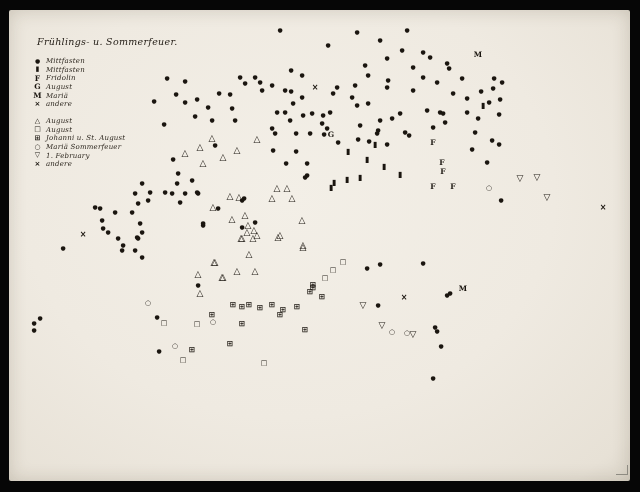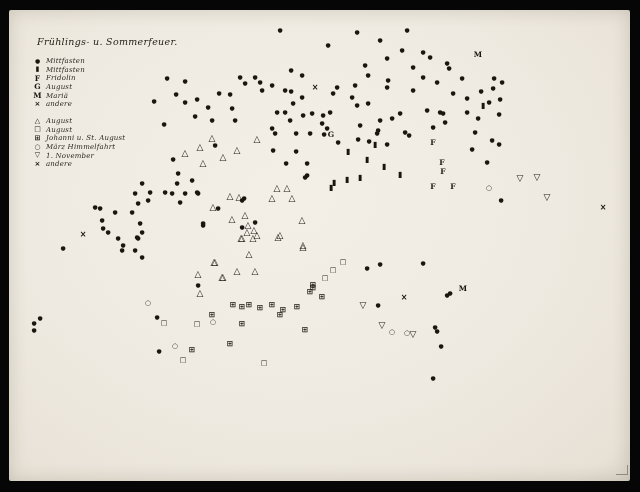--- a/index.html
+++ b/index.html
@@ -74,25 +74,25 @@
         <div class="lrow">
           <span class="lsym sym-sq">□</span>
           <span class="llbl">August</span>
         </div>
         <div class="lrow">
           <span class="lsym sym-gsq">⊞</span>
           <span class="llbl">Johanni u. St. August</span>
         </div>
         <div class="lrow">
           <span class="lsym sym-circ">○</span>
-          <span class="llbl">März Himmelfahrt</span>
+          <span class="llbl">Mariä Sommerfeuer</span>
         </div>
         <div class="lrow">
           <span class="lsym sym-trid">▽</span>
-          <span class="llbl">1. November</span>
+          <span class="llbl">1. February</span>
         </div>
         <div class="lrow">
           <span class="lsym sym-cross">×</span>
           <span class="llbl">andere</span>
         </div>
       </div>
     <div id="corner-mark"></div>
   <span class="pt pt-dot" style="left: 167px; top: 78px;">●</span>
       <span class="pt pt-dot" style="left: 185px; top: 81px;">●</span>
       <span class="pt pt-dot" style="left: 176px; top: 94px;">●</span>

